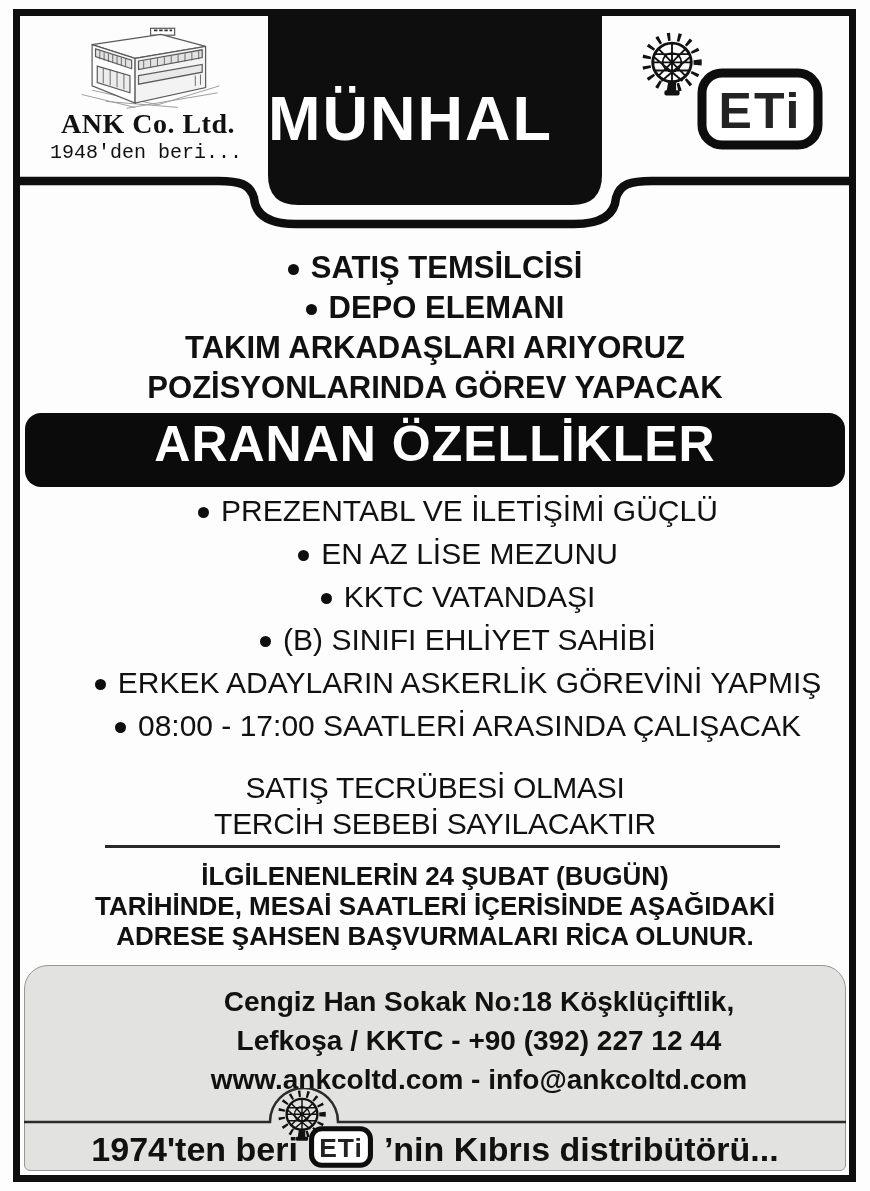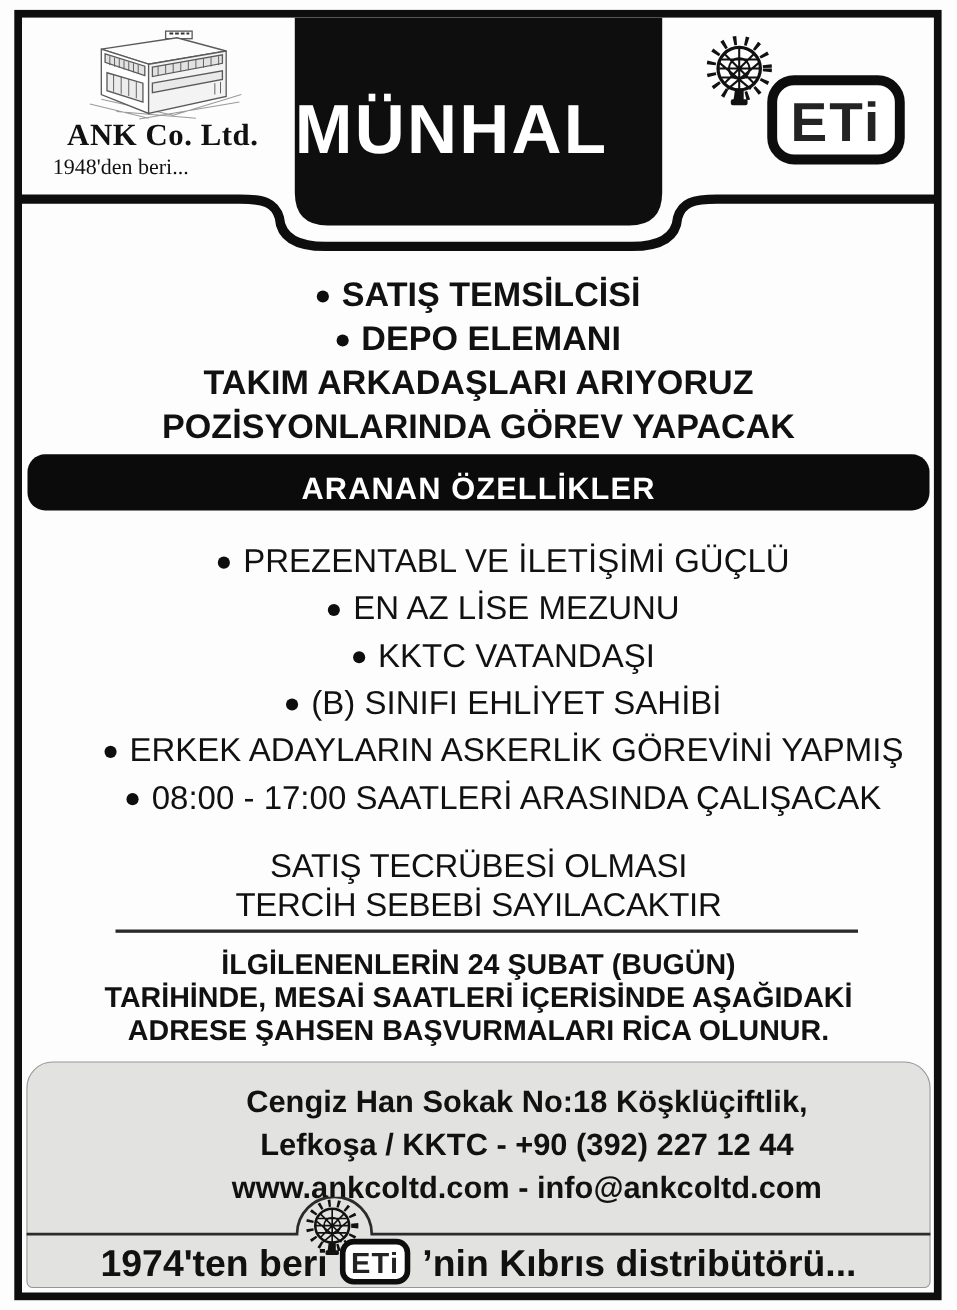--- a/index.html
+++ b/index.html
@@ -15,31 +15,31 @@
 
   
   .header-svg{position:absolute;left:20px;top:16px;width:830px;height:215px;}
   .munhal{
     position:absolute;left:268px;top:87px;width:334px;height:63px;line-height:63px;
     text-align:left;color:#ffffff;font-weight:700;font-size:63px;letter-spacing:2px;
   }
   .ank{position:absolute;left:48px;top:24px;width:200px;}
   .ank svg{display:block;margin:0 auto;}
   .ank-name{font-family:"Liberation Serif","DejaVu Serif",serif;font-weight:700;font-size:28px;text-align:center;letter-spacing:0.5px;margin-top:-2px;}
-  .ank-tag{font-family:Liberation Serif, serif;font-size:20px;padding-right:6px;margin-top:1px;}
+  .ank-tag{font-family:Liberation Mono, monospace;font-size:20px;text-align:right;padding-right:6px;margin-top:1px;}
 
   
   .row{text-align:center;white-space:nowrap;}
   .dot{display:inline-block;width:11px;height:11px;border-radius:50%;background:#0e0e0e;margin-right:12px;margin-bottom:3px;}
   .positions{position:absolute;left:20px;top:248px;width:830px;font-weight:700;font-size:31px;}
   .positions .row{line-height:40px;}
 
   .qual-bar{
-    position:absolute;left:25px;top:413px;width:820px;height:51px;background:#0b0b0b;
-    border-radius:16px;color:#fff;font-weight:700;font-size:28px;line-height:63px;
+    position:absolute;left:25px;top:413px;width:820px;height:74px;background:#0b0b0b;
+    border-radius:16px;color:#fff;font-weight:700;font-size:50px;line-height:63px;
     text-align:center;letter-spacing:1px;box-sizing:border-box;
   }
   .quals{position:absolute;left:20px;top:489px;width:830px;font-weight:400;font-size:30px;padding-left:23px;}
   .quals .row{line-height:43px;}
 
   .pref{position:absolute;left:20px;top:770px;width:830px;font-weight:400;font-size:30px;letter-spacing:-0.3px;}
   .pref .row{line-height:36px;}
 
   .divider{position:absolute;left:105px;top:845px;width:675px;height:3px;background:#2a2a2a;}
 

